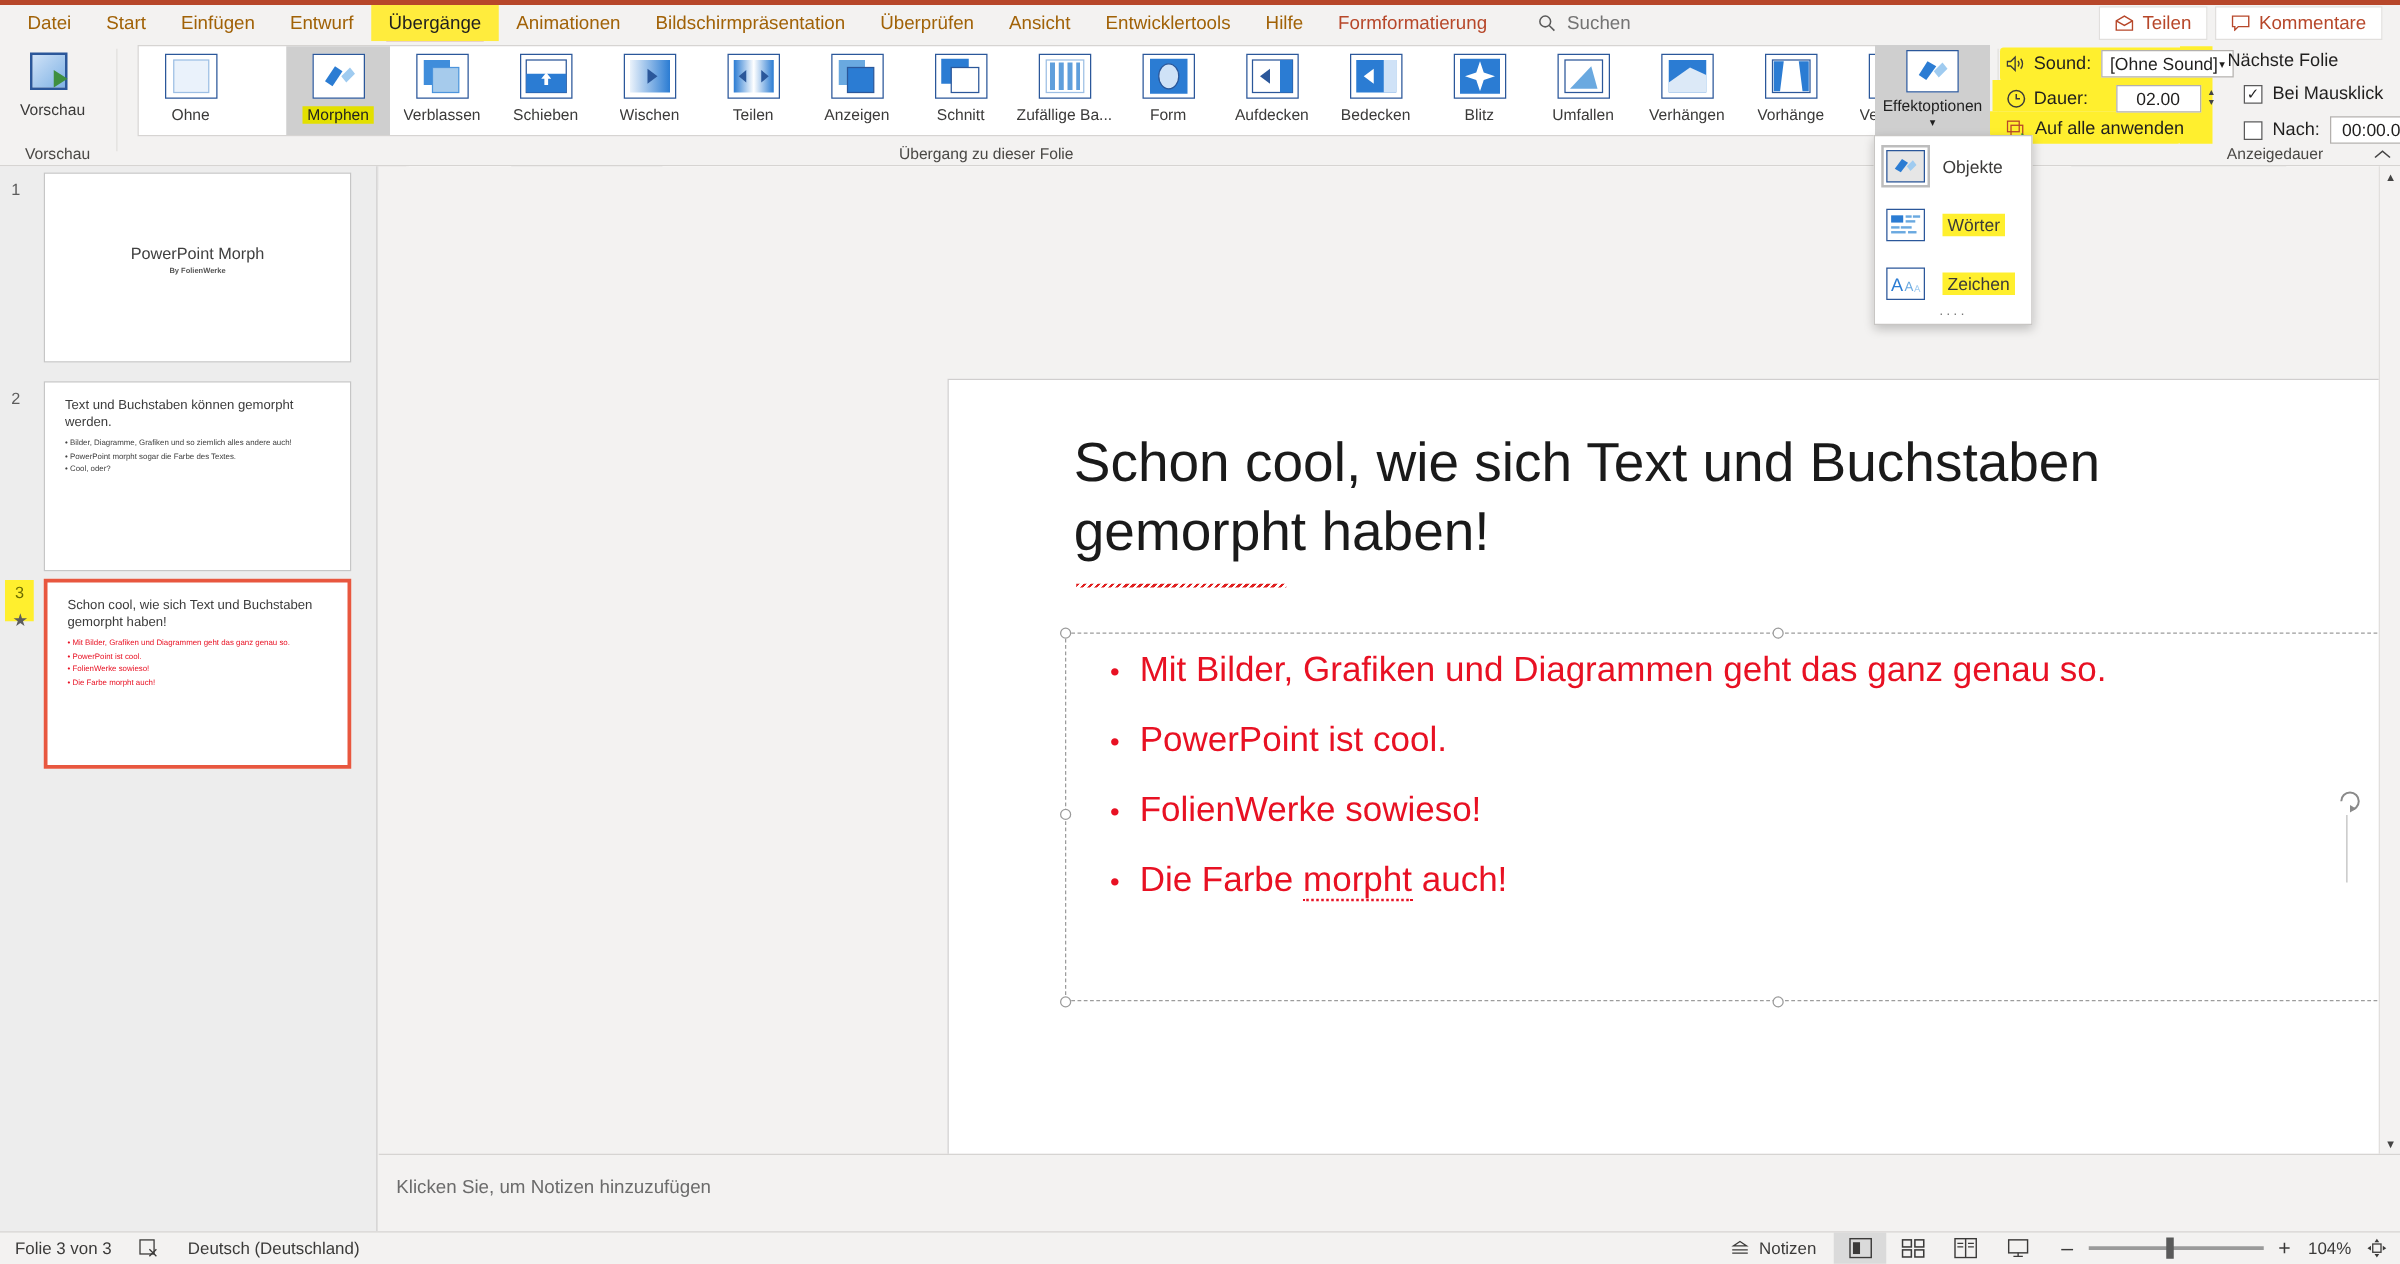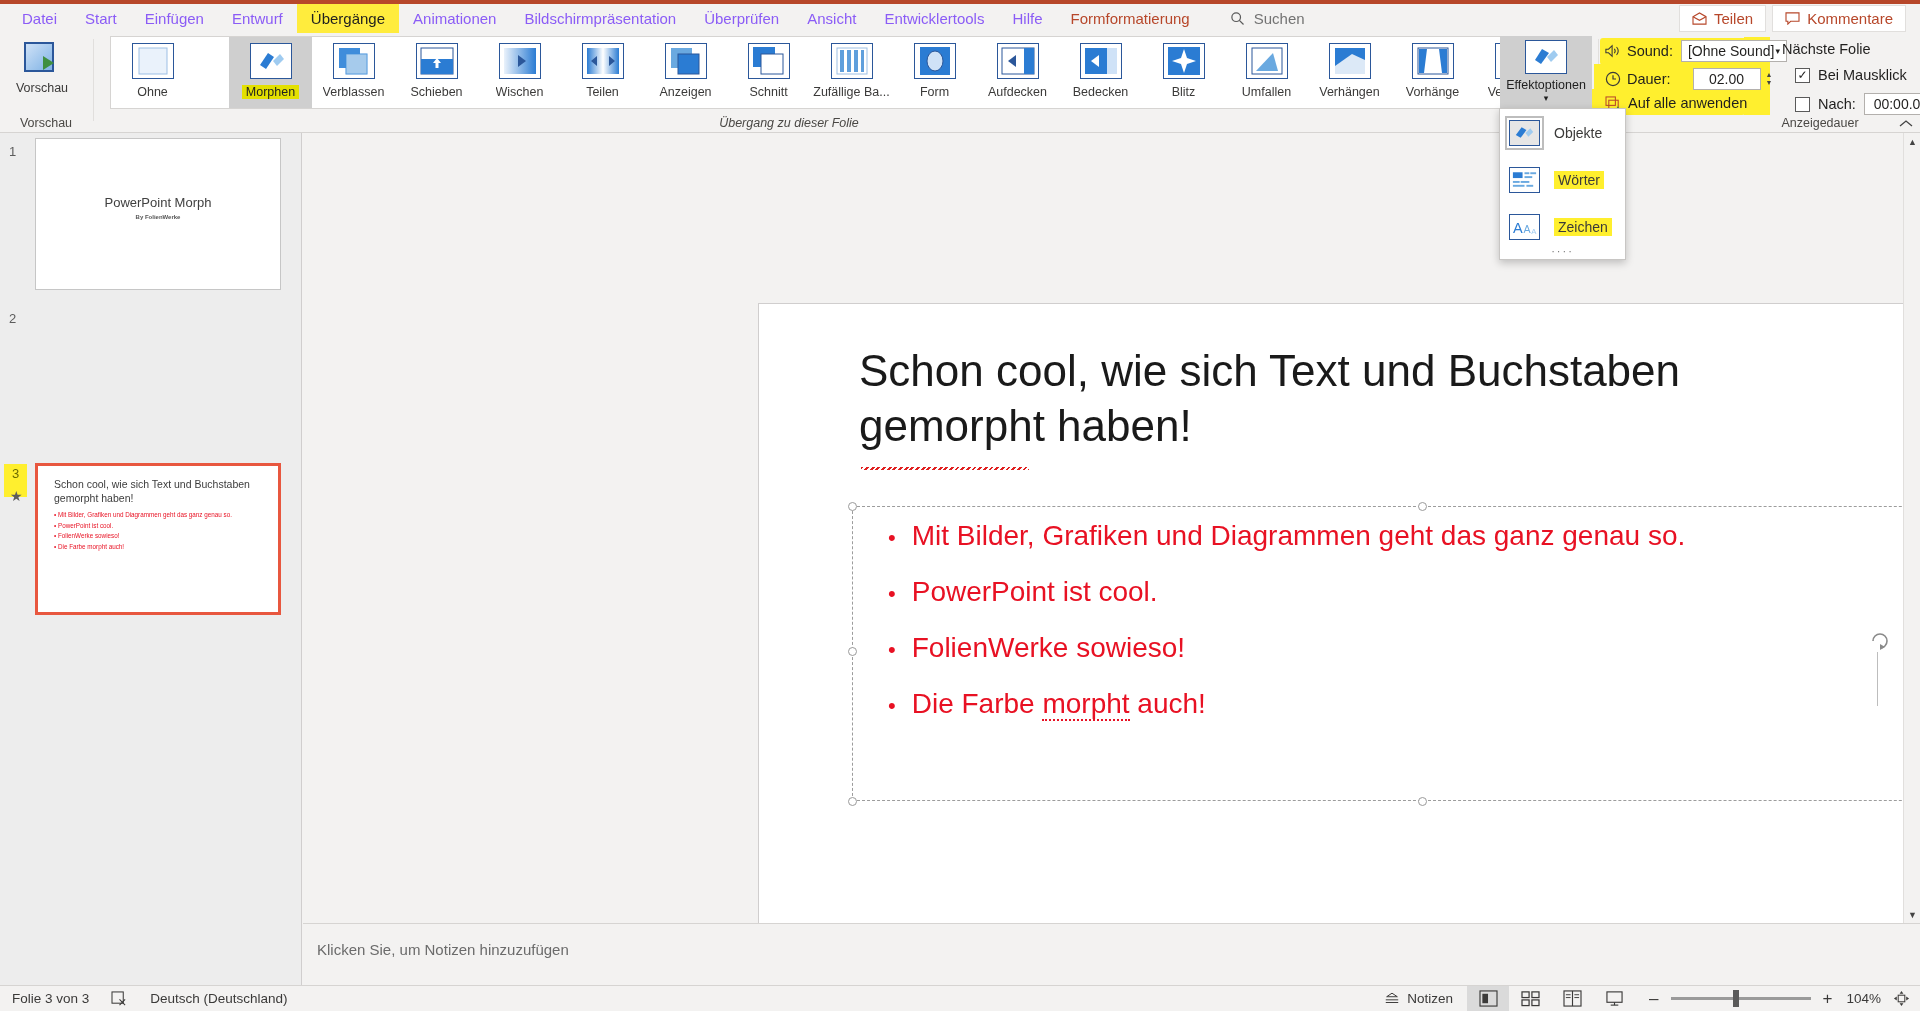--- a/index.html
+++ b/index.html
@@ -14,21 +14,21 @@
   
   .topbar {
     position: absolute; top: 0; left: 0; width: 1920px; height: 33px;
     background: #f3f2f1;
     border-top: 4px solid #b7472a;
     display: flex; align-items: center;
   }
   .menu-items { display: flex; align-items: center; height: 100%; padding-left: 8px; }
   .menu-item {
     position: relative;
-    font-size: 15px; color: #8b5cf6;
+    font-size: 15px; color: #a16207;
     padding: 0 14px; height: 29px; line-height: 29px;
     white-space: nowrap; cursor: default;
   }
   .menu-item.accent { color: #b7472a; }
   .menu-item.hl {
     background: #ffec3d;
     color: #1f1f1f;
   }
   .menu-item.hl::after {
     content: ""; position: absolute; left: 12%; right: 12%; bottom: -3px; height: 3px;
@@ -521,21 +521,21 @@
               </div>
               <div class="gal-lbl">Verwehen</div>
             </div>
           </div>
         <div class="gal-scroll" style="margin-left:auto;">
           <div>▲</div>
           <div>▼</div>
           <div>▾</div>
         </div>
       </div>
-      <div class="rib-group-label" style="left:0; width:1390px;font-style:italic;">Übergang zu dieser Folie</div>
+      <div class="rib-group-label" style="left:0; width:1390px;">Übergang zu dieser Folie</div>
     </div>
 
     <div class="effopt" style="left:1500px;">
       <div class="eo-ico">
         <svg width="40" height="32" viewBox="0 0 40 32">
           <path d="M9 19 L16 8 L23 12 L15 23 Z" fill="#2b7cd3"></path>
           <path d="M21 16 L28 9 L32 14 L25 21 Z" fill="#9fcbf0"></path>
         </svg>
       </div>
       <div class="eo-lbl">Effektoptionen</div>
@@ -661,20 +661,28 @@
     <div id="thumbs">
         <div class="thumb-row" style="top: 5px; height: 164px;">
           <div class="thumb-num">1</div>
           <div class="thumb" style="top: 0px; height: 152px;">
             <div class="t-title" style="left: 0px; right: 0px; top: 56px; text-align: center; font-size: 13px; color: rgb(64, 64, 64);">PowerPoint Morph</div>
             <div style="position: absolute; left: 0px; right: 0px; top: 75px; text-align: center; font-size: 6px; color: rgb(85, 85, 85); font-weight: bold;">By FolienWerke</div>
           </div>
         </div>
         <div class="thumb-row" style="top: 172px; height: 164px;">
           <div class="thumb-num">2</div>
+          <div class="thumb" style="top: 0px; height: 152px;">
+            <div class="t-title" style="left: 16px; right: 16px; top: 11px; font-size: 10.5px; line-height: 14px; color: rgb(60, 60, 60);">Text und Buchstaben können gemorpht werden.</div>
+            <div class="t-bullets" style="left: 16px; right: 8px; top: 44px; color: rgb(64, 64, 64);">
+              <div>• Bilder, Diagramme, Grafiken und so ziemlich alles andere auch!</div>
+              <div>• PowerPoint morpht sogar die Farbe des Textes.</div>
+              <div>• Cool, oder?</div>
+            </div>
+          </div>
         </div>
         <div class="thumb-row" style="top: 330px; height: 164px;">
           <div class="thumb-num active">3</div>
           <div class="thumb-star">★</div>
           <div class="thumb selected" style="top: 0px; height: 152px;">
             <div class="t-title" style="left: 16px; right: 16px; top: 11px; font-size: 10.5px; line-height: 14px; color: rgb(60, 60, 60);">Schon cool, wie sich Text und Buchstaben gemorpht haben!</div>
             <div class="t-bullets" style="left: 16px; right: 8px; top: 44px; color: rgb(232, 17, 35);">
               <div>• Mit Bilder, Grafiken und Diagrammen geht das ganz genau so.</div>
               <div>• PowerPoint ist cool.</div>
               <div>• FolienWerke sowieso!</div>

